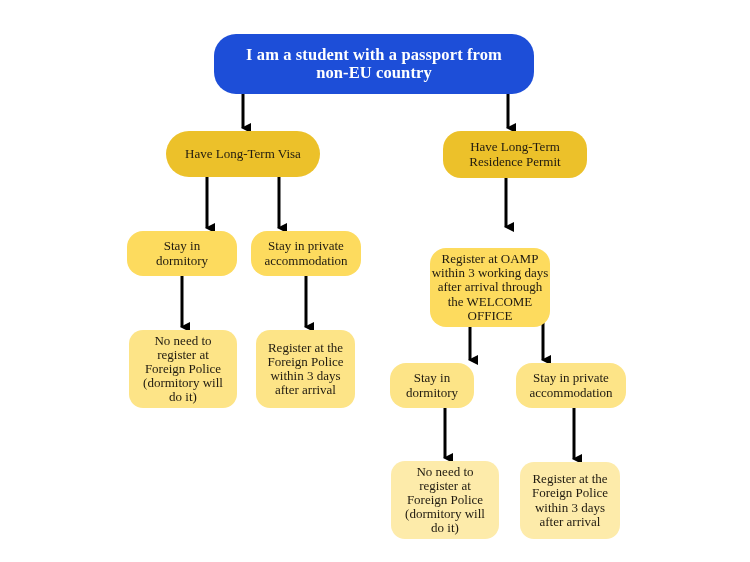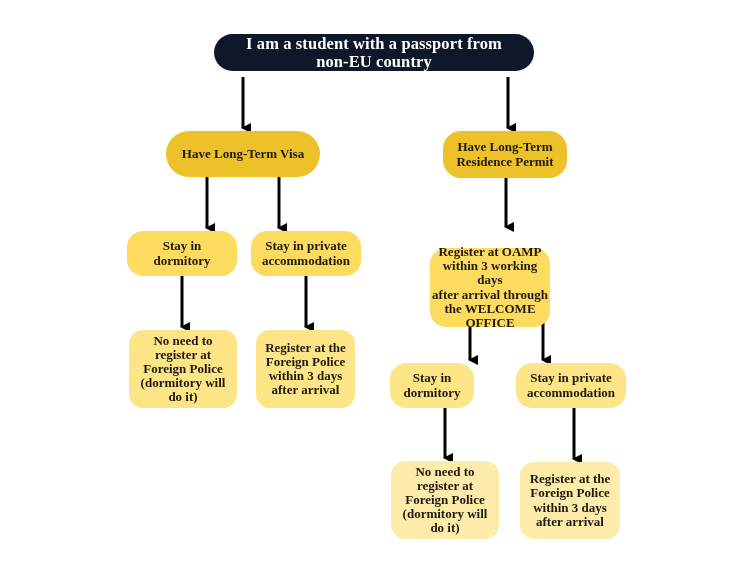--- a/index.html
+++ b/index.html
@@ -1,22 +1,22 @@
 <!DOCTYPE html>
 <html><head>
 <meta charset="utf-8">
 <style>
   html, body { margin:0; padding:0; background:#ffffff; }
   body { width:750px; height:562px; position:relative; overflow:hidden;
          font-family:"Liberation Serif","DejaVu Serif", serif; }
   .node { position:absolute; display:flex; align-items:center; justify-content:center;
-          text-align:center; box-sizing:border-box; color:#1f1a10; line-height:1.08;font-weight:bold; }
+          text-align:center; box-sizing:border-box; color:#1f1a10; line-height:1.08; }
   .node span { display:block; white-space:pre-line; }
-  .root { left:214px; top:34px; width:320px; height:37px; border-radius:22px;
-          background:#0f172a; color:#ffffff; font-size:16.5px; font-weight:bold; letter-spacing:0.1px;}
+  .root { left:214px; top:34px; width:320px; height:60px; border-radius:22px;
+          background:#1d4ed8; color:#ffffff; font-size:16.5px; font-weight:bold; letter-spacing:0.1px;}
   .l1 { background:#ECC12A; font-size:13px; }
   .l2 { background:#FDDB5E; font-size:13px; }
   .l3 { background:#FDE487; font-size:13px; }
   .l4 { background:#FDEBAA; font-size:13px; }
   svg.arrows { position:absolute; left:0; top:0; }
 </style>
 </head>
 <body>
 
 <svg class="arrows" width="750" height="562">
@@ -41,21 +41,21 @@
 </svg>
 
 <div class="node root" style="left:214px;top:34px;">
   <span>I am a student with a passport from
 non-EU country</span>
 </div>
 
 <div class="node l1" id="n-visa" style="left:166px;top:131px;width:154px;height:46px;border-radius:23px;">
   <span>Have Long-Term Visa</span>
 </div>
-<div class="node l1" id="n-residence" style="left:443px;top:131px;width:124px;height:47px;border-radius:18px;">
+<div class="node l1" id="n-residence" style="left:443px;top:131px;width:144px;height:47px;border-radius:18px;">
   <span>Have Long-Term
 Residence Permit</span>
 </div>
 
 <div class="node l2" id="n-visa_dorm" style="left:127px;top:231px;width:110px;height:45px;border-radius:16px;">
   <span>Stay in
 dormitory</span>
 </div>
 <div class="node l2" id="n-visa_private" style="left:251px;top:231px;width:110px;height:45px;border-radius:16px;">
   <span>Stay in private

